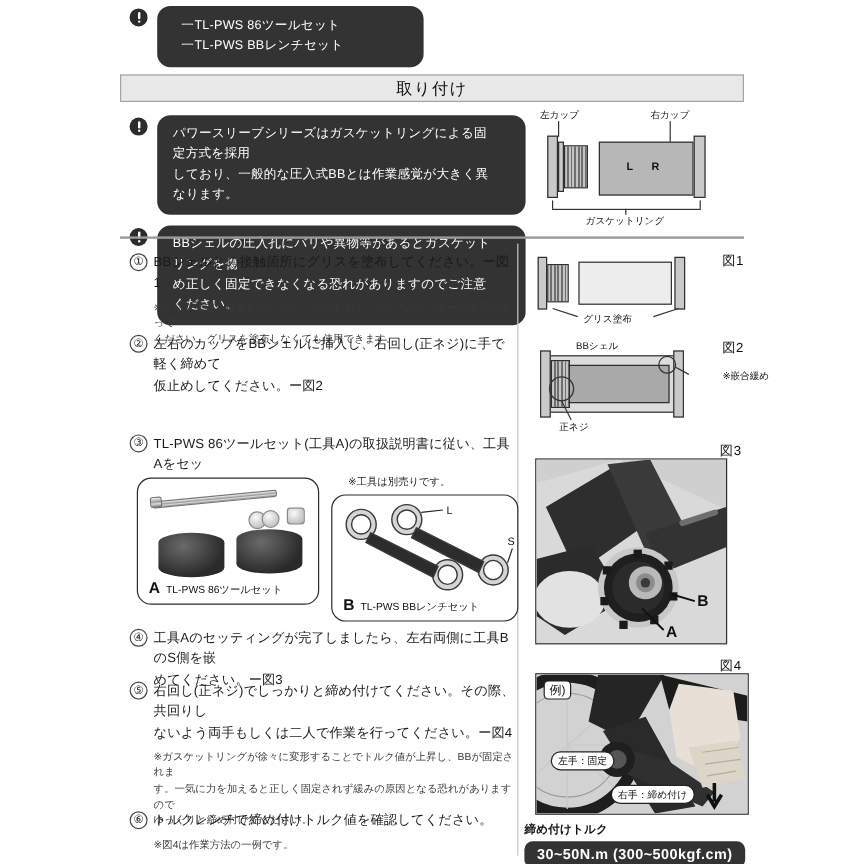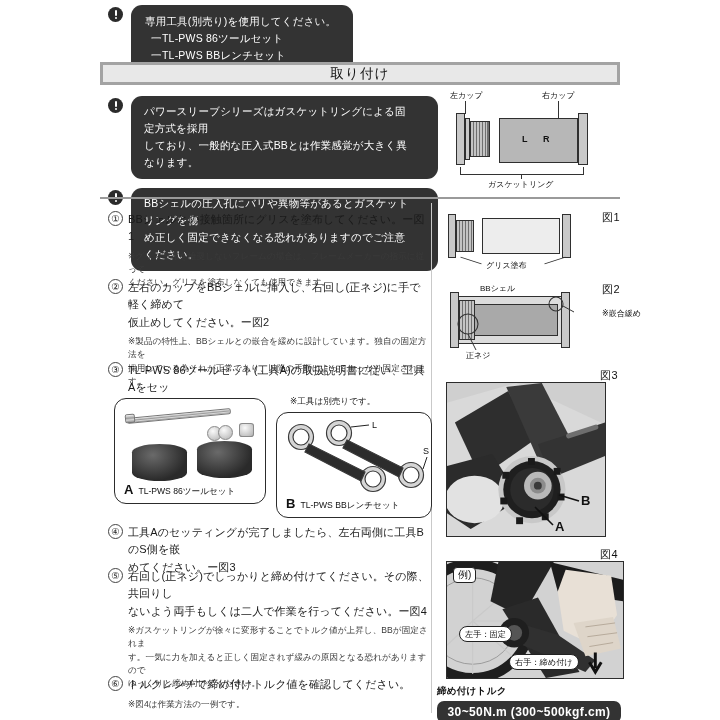--- a/index.html
+++ b/index.html
@@ -40,21 +40,21 @@
 
   
   #top-warn{position:absolute;left:108px;top:5px;width:332px;}
   #top-warn .warn-box{width:196px;padding:8px 12px 9px 14px;}
   .dashline{display:block;padding-left:6px;}
   .dashline .dash{display:inline-block;width:11px;}
 
   
   #section-title{
     position:absolute;left:100px;top:62px;width:520px;height:23px;
-    background:#e8e8e8;border:3px solid #a3a3a3;
+    background:#e8e8e8;border:1px solid #a3a3a3;
     box-sizing:border-box;
     display:flex;align-items:center;justify-content:center;
     font-size:13.5px;letter-spacing:1.2px;color:#111;
   }
 
   
   #upper-warns{position:absolute;left:108px;top:96px;width:330px;}
   #upper-warns .warn-box{width:272px;}
   #upper-warns .warn-row{margin-bottom:9px;}
 
@@ -135,21 +135,20 @@
 </style>
 </head>
 <body>
 
 <div class="page">
 
   <div id="top-warn">
     <div class="warn-row">
       <div class="warn-icon"></div>
       <div class="warn-box">
-        <div>専用工具(別売り)を使用してください。</div>
         <span class="dashline"><span class="dash">一</span><span>TL-PWS 86ツールセット</span></span>
         <span class="dashline"><span class="dash">一</span><span>TL-PWS BBレンチセット</span></span>
       </div>
     </div>
   </div>
 
   <div id="section-title">取り付け</div>
 
   <div id="upper-warns">
     <div class="warn-row">
@@ -204,24 +203,20 @@
     </div>
   </div>
 
   <div class="step" style="top:279px;">
     <div class="step-head">
       <span class="circnum">②</span>
       <span class="step-text">
         <span>左右のカップをBBシェルに挿入し、右回し(正ネジ)に手で軽く締めて</span><br>
         <span>仮止めしてください。ー図2</span>
       </span>
-    </div>
-    <div class="note">
-      <div>※製品の特性上、BBシェルとの嵌合を緩めに設計しています。独自の固定方法を</div>
-      <div>採用している為それが正常であり、以降の手順によってしっかり固定されます。</div>
     </div>
   </div>
 
   <div class="step" style="top:362px;">
     <div class="step-head">
       <span class="circnum">③</span>
       <span class="step-text">
         <span>TL-PWS 86ツールセット(工具A)の取扱説明書に従い、工具Aをセッ</span><br>
         <span>ティングしてください。</span>
       </span>

